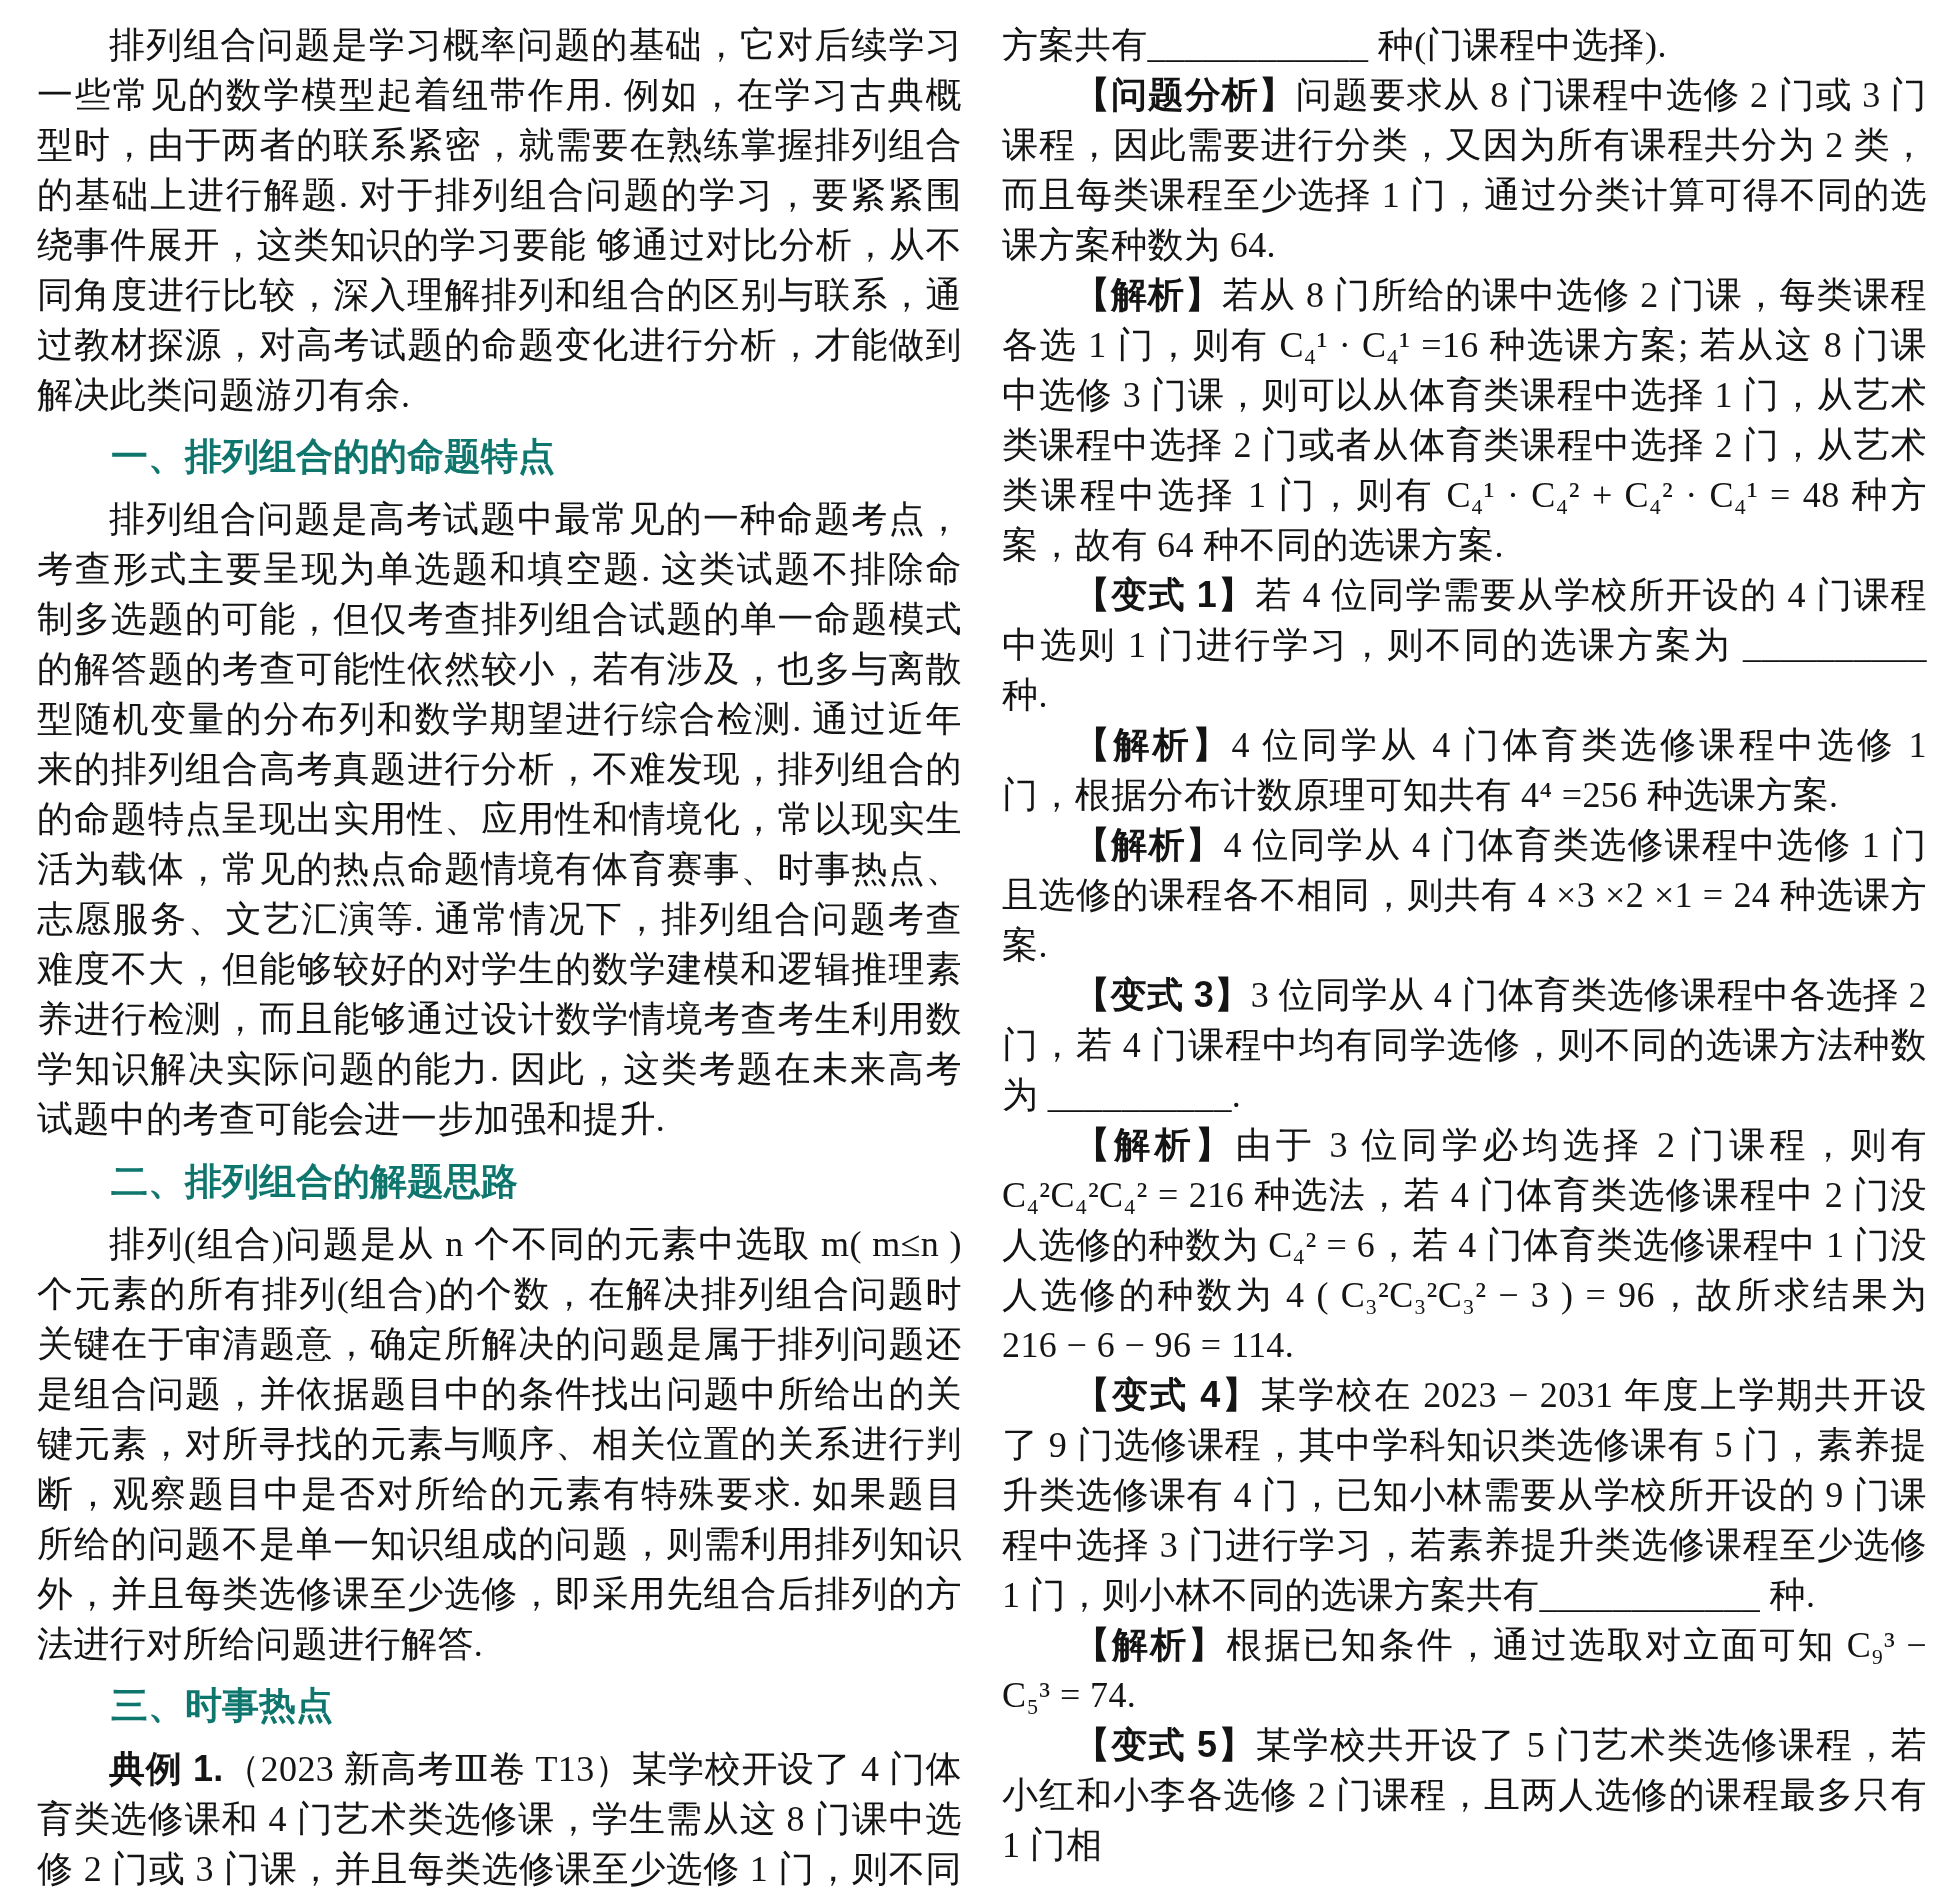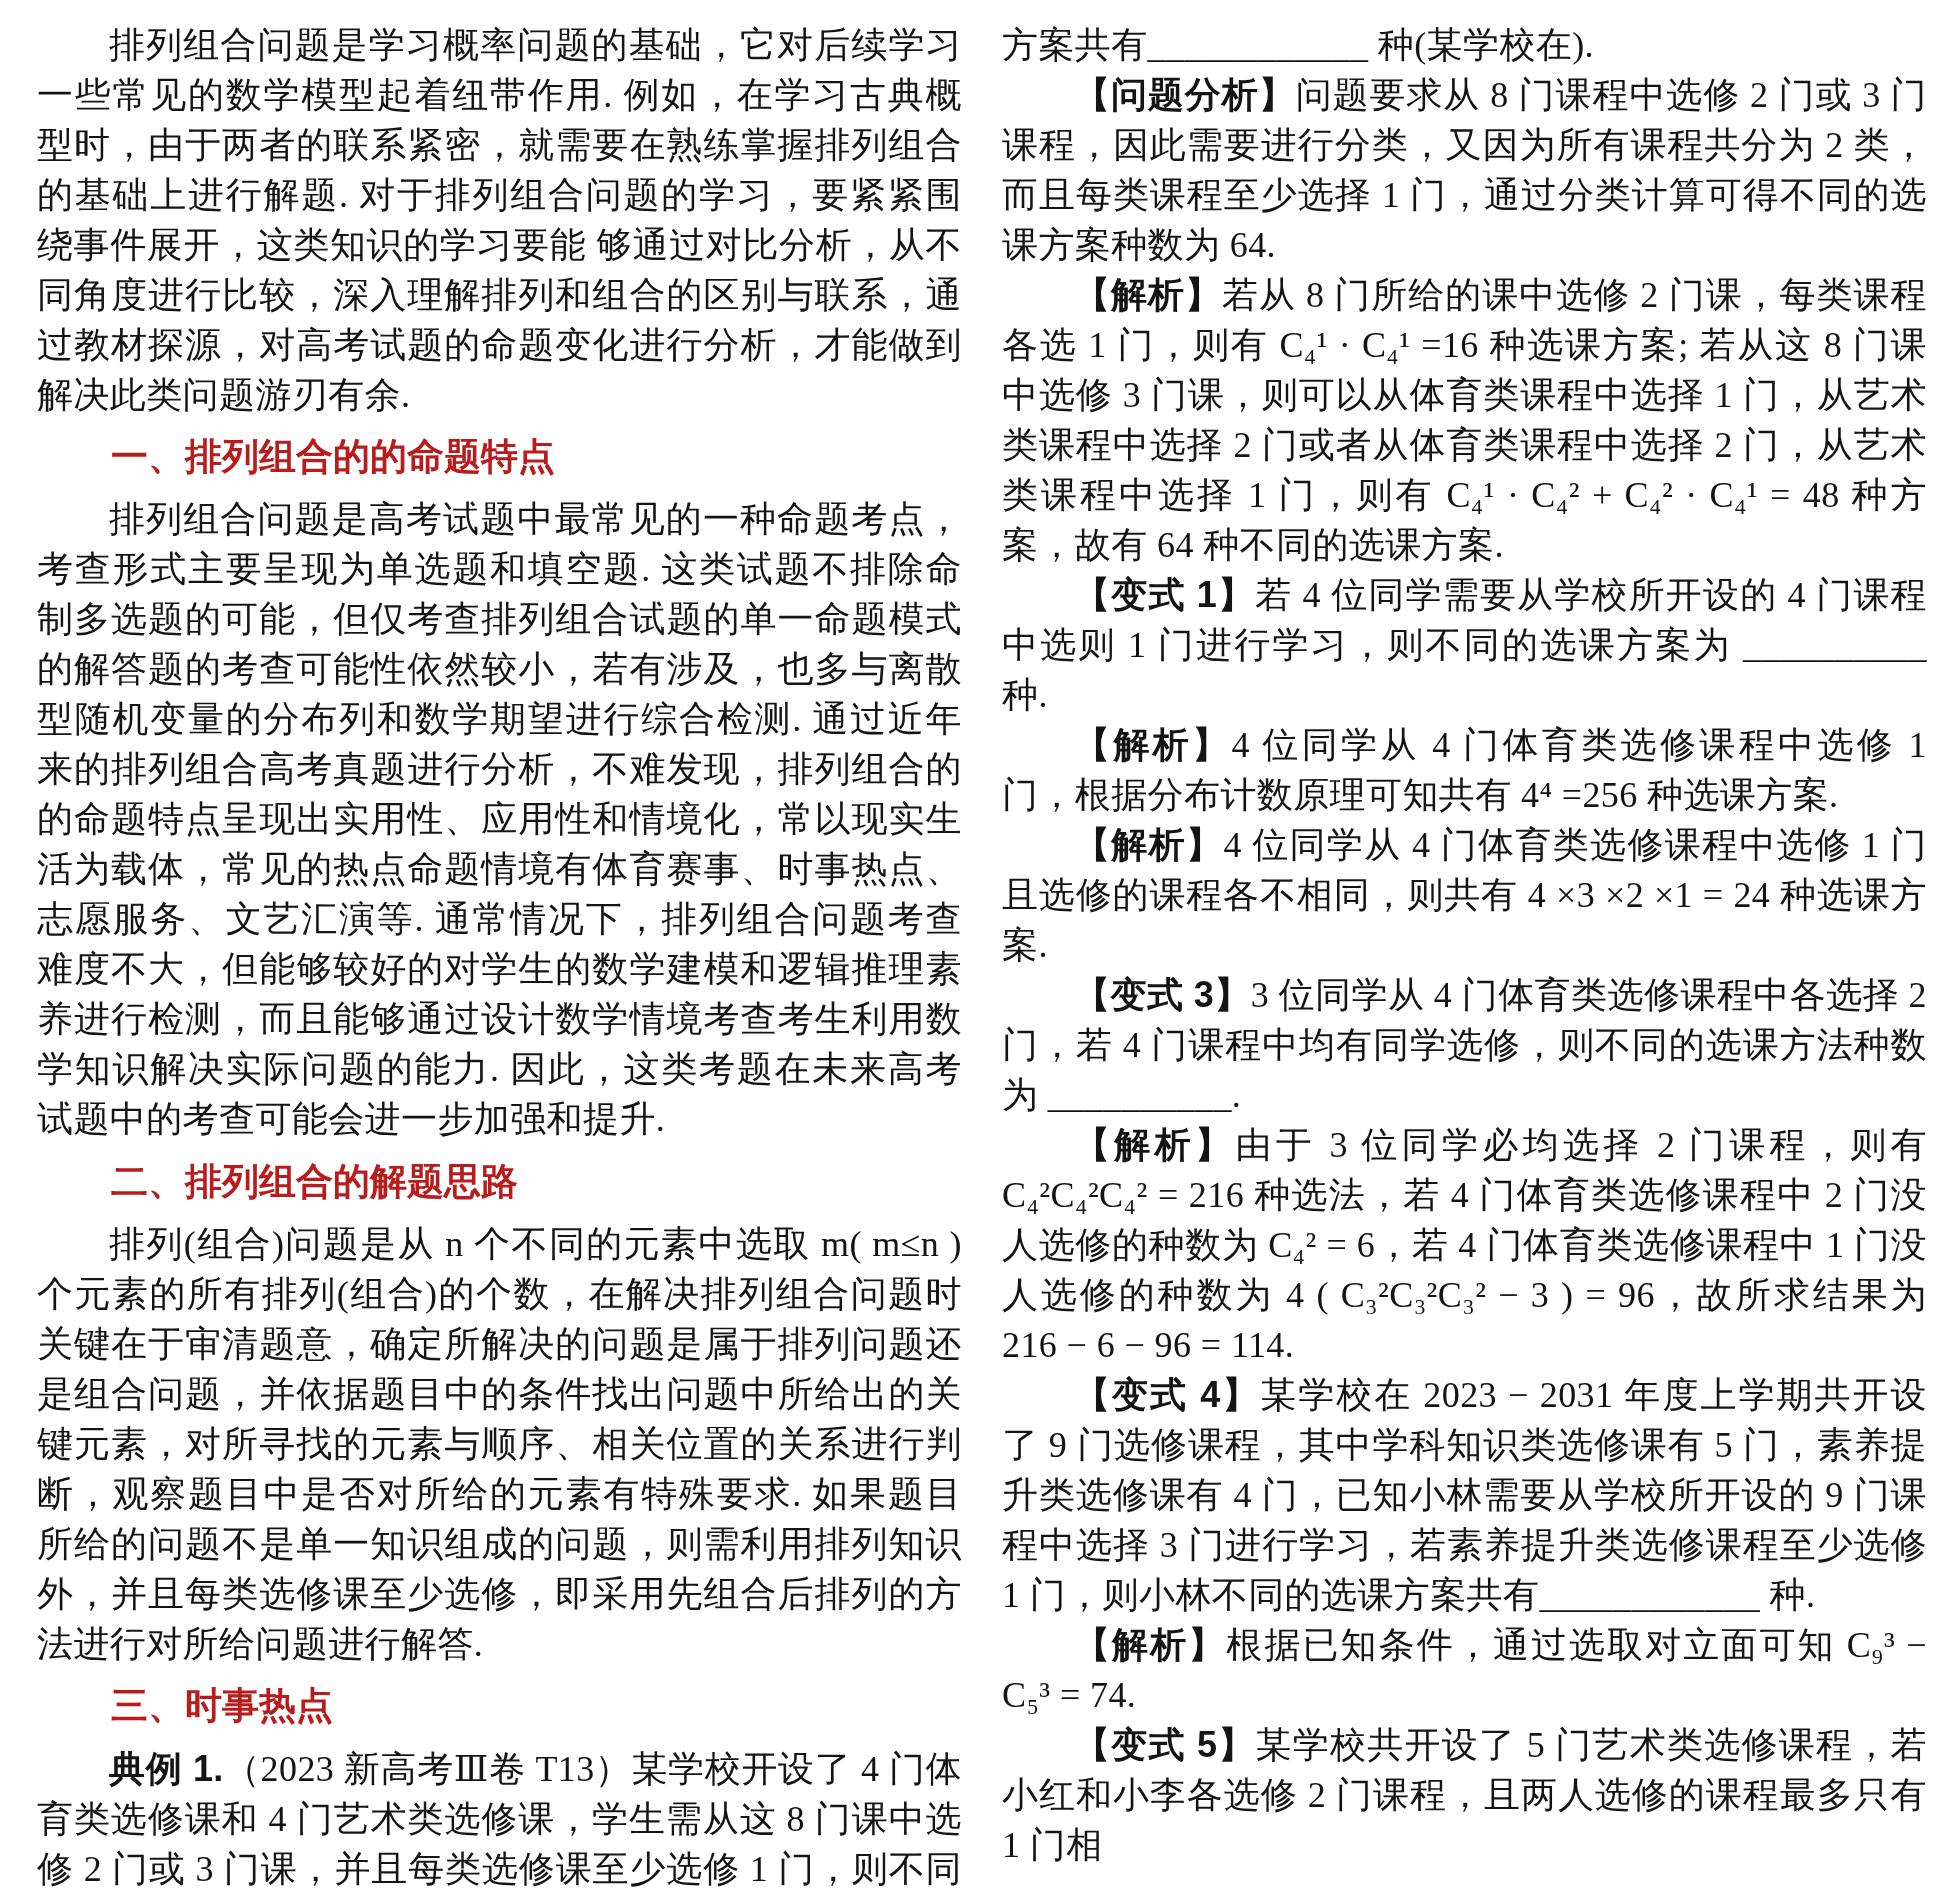--- a/index.html
+++ b/index.html
@@ -34,21 +34,21 @@
     letter-spacing: 0.4px;
   }
   p.indent { text-indent: 2em; }
   h3.heading {
     margin: 12.4px 0 12.4px 0;
     padding-left: 2em;
     font-family: "Liberation Sans", "DejaVu Sans", sans-serif;
     font-weight: bold;
     font-size: 37px;
     line-height: 50px;
-    color: #b91c1c;
+    color: #0f766e;
   }
   .blabel {
     font-family: "Liberation Sans", "DejaVu Sans", sans-serif;
     font-weight: bold;
   }
 </style>
 </head>
 <body>
 
 <div class="page">
@@ -57,21 +57,21 @@
     <p class="body indent">排列组合问题是学习概率问题的基础，它对后续学习一些常见的数学模型起着纽带作用. 例如，在学习古典概型时，由于两者的联系紧密，就需要在熟练掌握排列组合的基础上进行解题. 对于排列组合问题的学习，要紧紧围绕事件展开，这类知识的学习要能 够通过对比分析，从不同角度进行比较，深入理解排列和组合的区别与联系，通过教材探源，对高考试题的命题变化进行分析，才能做到解决此类问题游刃有余.</p>
     <h3 class="heading">一、排列组合的的命题特点</h3>
     <p class="body indent">排列组合问题是高考试题中最常见的一种命题考点，考查形式主要呈现为单选题和填空题. 这类试题不排除命制多选题的可能，但仅考查排列组合试题的单一命题模式的解答题的考查可能性依然较小，若有涉及，也多与离散型随机变量的分布列和数学期望进行综合检测. 通过近年来的排列组合高考真题进行分析，不难发现，排列组合的的命题特点呈现出实用性、应用性和情境化，常以现实生活为载体，常见的热点命题情境有体育赛事、时事热点、志愿服务、文艺汇演等. 通常情况下，排列组合问题考查难度不大，但能够较好的对学生的数学建模和逻辑推理素养进行检测，而且能够通过设计数学情境考查考生利用数学知识解决实际问题的能力. 因此，这类考题在未来高考试题中的考查可能会进一步加强和提升.</p>
     <h3 class="heading">二、排列组合的解题思路</h3>
     <p class="body indent">排列(组合)问题是从 n 个不同的元素中选取 m( m≤n )个元素的所有排列(组合)的个数，在解决排列组合问题时关键在于审清题意，确定所解决的问题是属于排列问题还是组合问题，并依据题目中的条件找出问题中所给出的关键元素，对所寻找的元素与顺序、相关位置的关系进行判断，观察题目中是否对所给的元素有特殊要求. 如果题目所给的问题不是单一知识组成的问题，则需利用排列知识外，并且每类选修课至少选修，即采用先组合后排列的方法进行对所给问题进行解答.</p>
     <h3 class="heading">三、时事热点</h3>
     <p class="body indent"><span class="blabel">典例 1.</span><span>（2023 新高考Ⅲ卷 T13）某学校开设了 4 门体育类选修课和 4 门艺术类选修课，学生需从这 8 门课中选修 2 门或 3 门课，并且每类选修课至少选修 1 门，则不同的选课</span></p>
   </div>
 
   <div class="col">
-    <p class="body">方案共有____________ 种(某学校在).</p>
+    <p class="body">方案共有____________ 种(门课程中选择).</p>
 
     <p class="body indent"><span class="blabel">【问题分析】</span><span>问题要求从 8 门课程中选修 2 门或 3 门课程，因此需要进行分类，又因为所有课程共分为 2 类，而且每类课程至少选择 1 门，通过分类计算可得不同的选课方案种数为 64.</span></p>
 
     <p class="body indent"><span class="blabel">【解析】</span><span>若从 8 门所给的课中选修 2 门课，每类课程各选 1 门，则有 C₄¹ · C₄¹ =16 种选课方案; 若从这 8 门课中选修 3 门课，则可以从体育类课程中选择 1 门，从艺术类课程中选择 2 门或者从体育类课程中选择 2 门，从艺术类课程中选择 1 门，则有 C₄¹ · C₄² + C₄² · C₄¹ = 48 种方案，故有 64 种不同的选课方案.</span></p>
 
     <p class="body indent"><span class="blabel">【变式 1】</span><span>若 4 位同学需要从学校所开设的 4 门课程中选则 1 门进行学习，则不同的选课方案为 __________ 种.</span></p>
 
     <p class="body indent"><span class="blabel">【解析】</span><span>4 位同学从 4 门体育类选修课程中选修 1 门，根据分布计数原理可知共有 4⁴ =256 种选课方案.</span></p>
 
 

